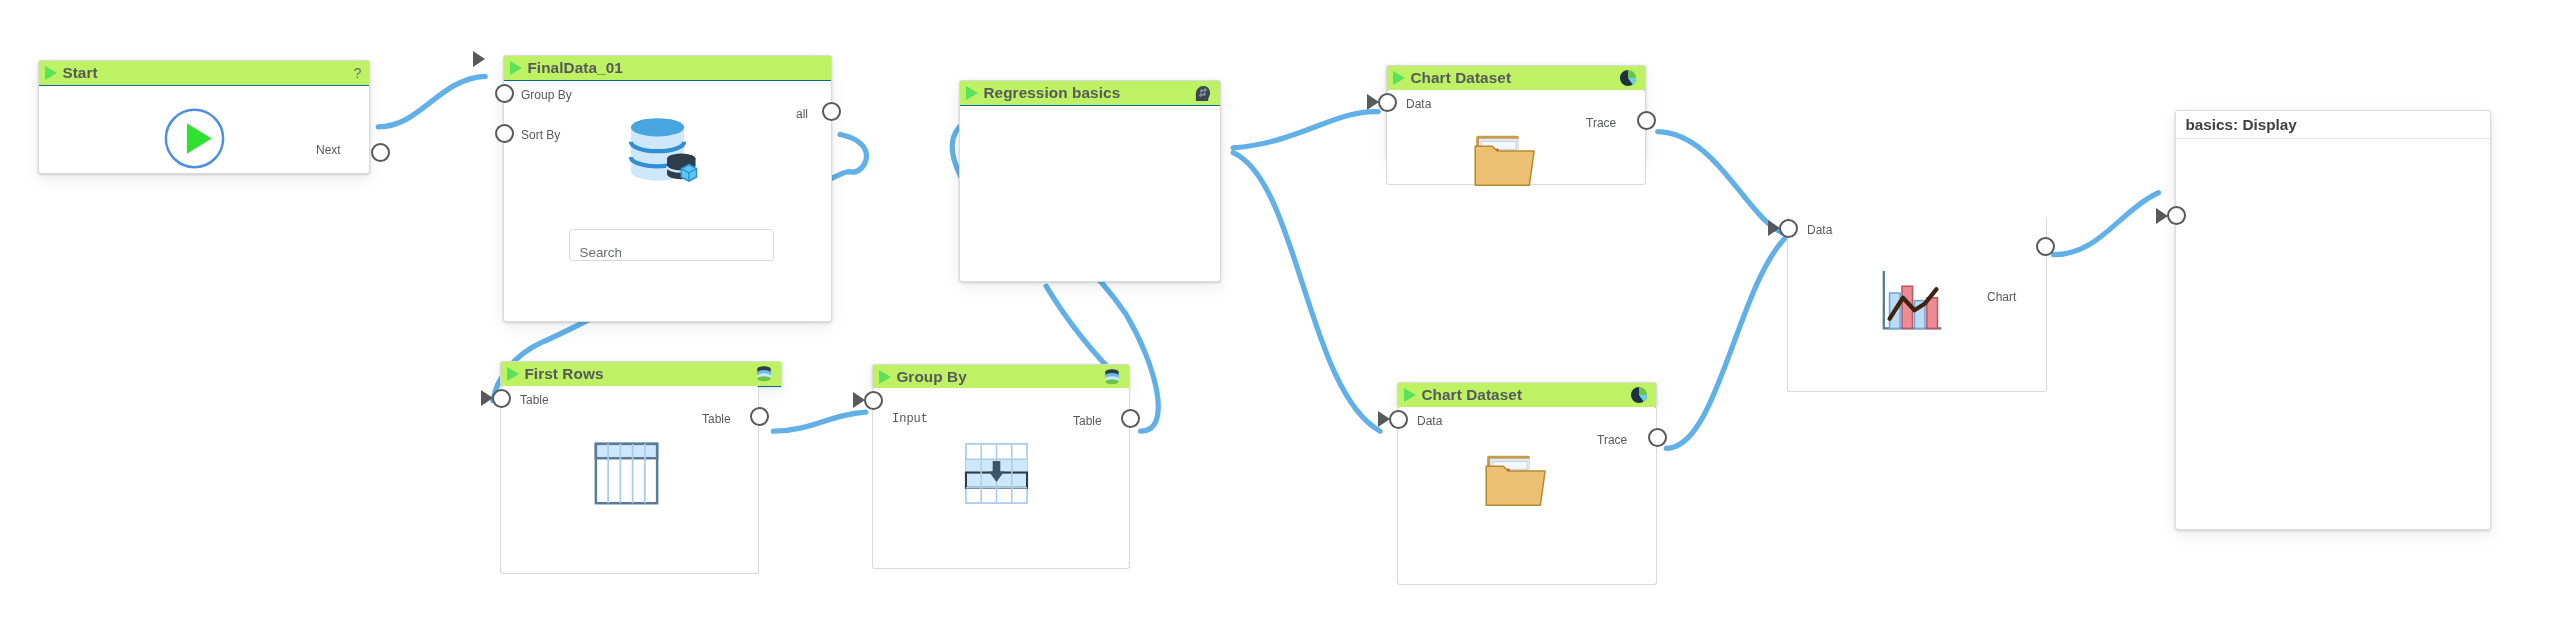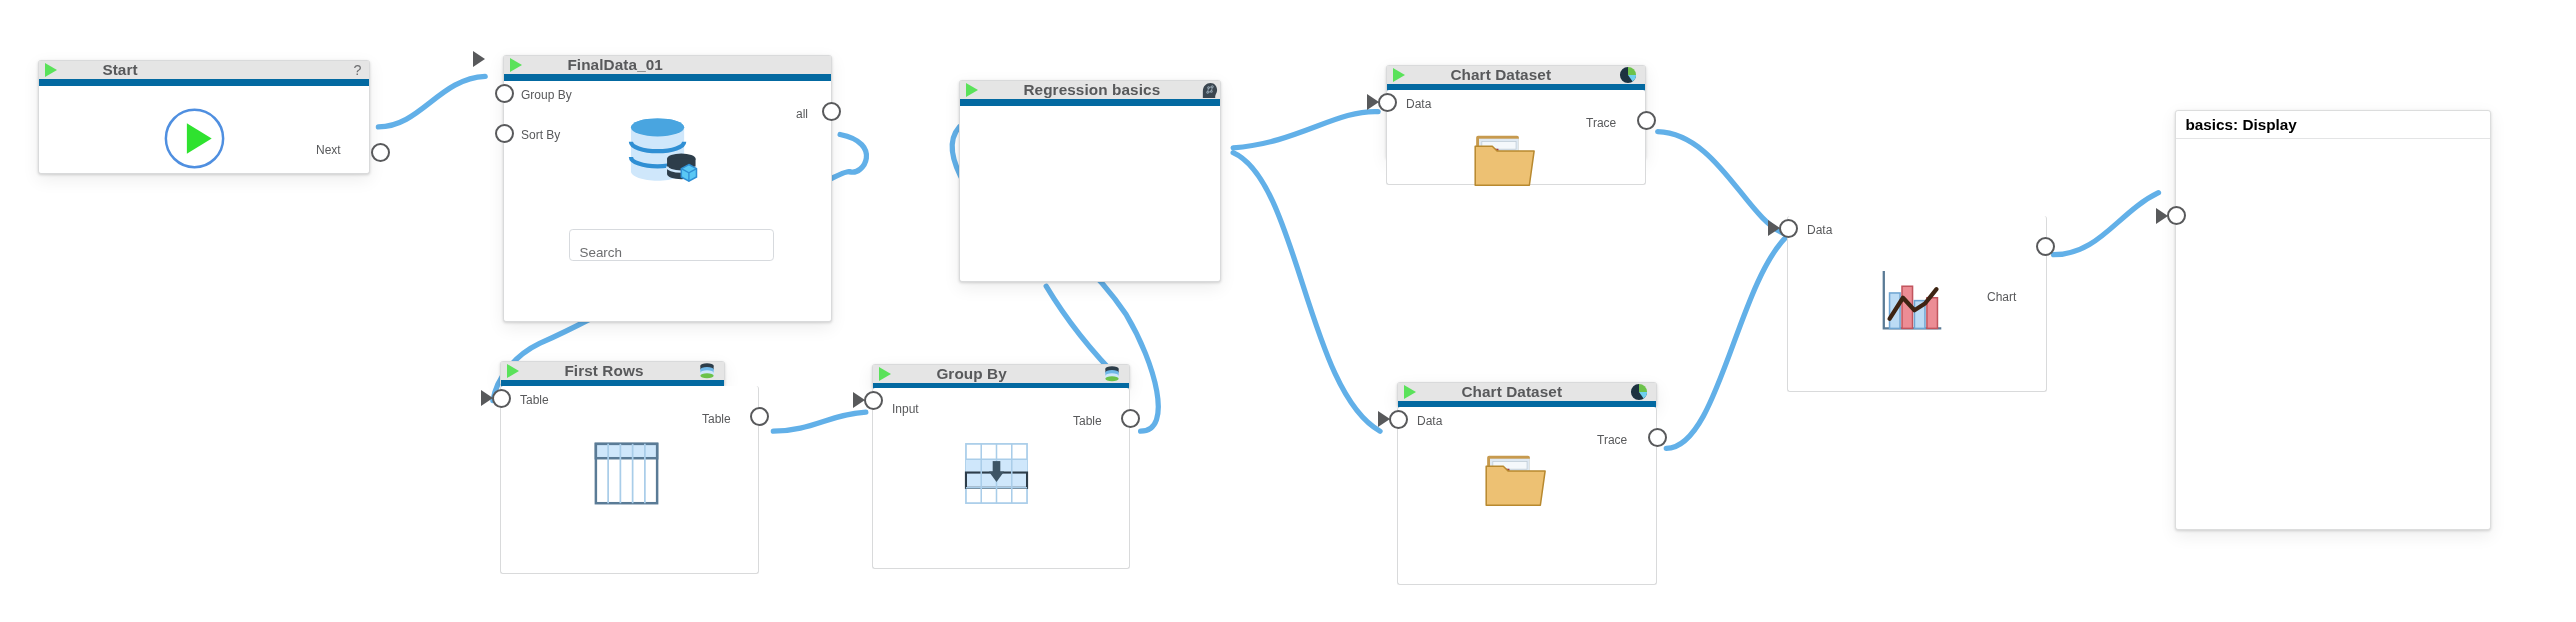--- a/index.html
+++ b/index.html
@@ -35,25 +35,24 @@
     background:#ffffff;
     border:1px solid #d9dadb;
     border-radius:2.9px;
     box-shadow:0 1px 2.9px rgba(0,0,0,.16), 0 5.7px 17px rgba(0,0,0,.07);
     box-sizing:border-box;
   }
   .node-title{
     position:relative;
     height:25px;
     display:flex;align-items:center;
-    border-bottom:7px solid #0369a1;
-    background:#e5e5e5;
+    border-bottom:1px solid #0369a1;
+    background:#bef264;
     padding:0 7.6px 0 5.7px;
     box-sizing:border-box;
-    gap:40px;
   }
   .node-title .play{
     width:0;height:0;flex:0 0 auto;
     border-left:12.4px solid #5ae25a;
     border-top:7.6px solid transparent;
     border-bottom:7.6px solid transparent;
     margin-right:5.7px;
   }
   .node-title .t{
     font-size:15.3px;font-weight:bold;color:#58595b;letter-spacing:0.1px;
@@ -91,21 +90,21 @@
 
   
   .display-panel{
     position:absolute;background:#fff;border:1px solid #dcdddd;border-radius:2.9px;
     box-shadow:0 1px 2.9px rgba(0,0,0,.16), 0 5.7px 17px rgba(0,0,0,.07);
     box-sizing:border-box;
   }
   .display-title{
     height:27px;display:flex;align-items:center;padding-left:9.5px;
     border-bottom:1px solid #e3e4e5;
-    font-size:15.3px;font-weight:bold;color:#000000;text-align:center;
+    font-size:15.3px;font-weight:bold;color:#404040;text-align:center;
   }
 </style>
 </head>
 <body>
 
 <div id="canvas">
   <div id="dotmask"></div>
 
   <svg id="edges" viewBox="0 0 2699 652">
     <g fill="none" stroke="#62b0e8" stroke-width="5.5" stroke-linecap="round">
@@ -266,21 +265,21 @@
         <rect x="9" y="9" width="36" height="8" fill="#f4f8fb" stroke="#b9c6d1" stroke-width=".7"></rect>
         <rect x="12" y="21" width="6" height="12" fill="#a9cde9" stroke="#5a7b96" stroke-width=".8"></rect>
         <rect x="20" y="17" width="6" height="16" fill="#e8525a" stroke="#8a2b30" stroke-width=".8"></rect>
         <rect x="28" y="23" width="7" height="10" fill="#a9cde9" stroke="#5a7b96" stroke-width=".8"></rect>
         <rect x="37" y="27" width="6" height="6" fill="#e8525a" stroke="#8a2b30" stroke-width=".8"></rect>
         <path d="M2,14 L20,14 L25,19 L64,19 L59,55 L2,55 Z" fill="#edc173" stroke="#b8892f" stroke-width="1.6" stroke-linejoin="round"></path>
       </svg>
     </div>
   </div>
 
-  <div class="node" style="left:500px;top:361px;width:225px;height:25px;">
+  <div class="node" style="left:500px;top:361px;width:282px;height:25px;">
     <div class="node-title">
       <span class="play"></span>
       <span class="t">First Rows</span>
       <span class="hdr-icon">
         <svg width="18" height="18" viewBox="0 0 19 19">
           <ellipse cx="9.5" cy="4" rx="7" ry="2.6" fill="#2d3d4a"></ellipse>
           <rect x="2.5" y="4" width="14" height="4" fill="#2d3d4a"></rect>
           <ellipse cx="9.5" cy="8" rx="7" ry="2.6" fill="#6fb8e8"></ellipse>
           <rect x="2.5" y="8" width="14" height="3.4" fill="#6fb8e8"></rect>
           <ellipse cx="9.5" cy="11.4" rx="7" ry="2.6" fill="#cfe7fb"></ellipse>
@@ -322,21 +321,21 @@
           <ellipse cx="9.5" cy="11.4" rx="7" ry="2.6" fill="#cfe7fb"></ellipse>
           <rect x="2.5" y="11.4" width="14" height="3.2" fill="#cfe7fb"></rect>
           <ellipse cx="9.5" cy="14.6" rx="7" ry="2.6" fill="#6cc24a"></ellipse>
         </svg>
       </span>
     </div>
   </div>
   <div class="node" style="left:872px;top:388px;width:258px;height:181px;box-shadow:none;border-top:none;">
     <div class="body" style="height:100%;">
       <div class="port arrow" style="left:-9.5px;top:2.9px;"></div>
-      <span class="plabel" style="left:19px;top:14px;">Input</span>
+      <span class="plabel" style="left:19px;top:24px;font-family:Liberation Mono, monospace;">Input</span>
       <span class="plabel" style="left:200px;top:26px;">Table</span>
       <div class="port" style="left:248px;top:21px;"></div>
       <svg class="center-ico" style="left:91px;top:54px;" width="65" height="63" viewBox="0 0 68 66">
         <rect x="2" y="2" width="64" height="62" fill="#ffffff" stroke="#a9cde9" stroke-width="1.8"></rect>
         <rect x="2" y="18" width="64" height="30" fill="#cfe7fb"></rect>
         <rect x="2" y="32" width="64" height="16" fill="#cfe7fb" stroke="#2d3d4a" stroke-width="2.2"></rect>
         <g stroke="#a9cde9" stroke-width="1.6">
           <line x1="18" y1="2" x2="18" y2="64"></line>
           <line x1="34" y1="2" x2="34" y2="64"></line>
           <line x1="50" y1="2" x2="50" y2="64"></line>

